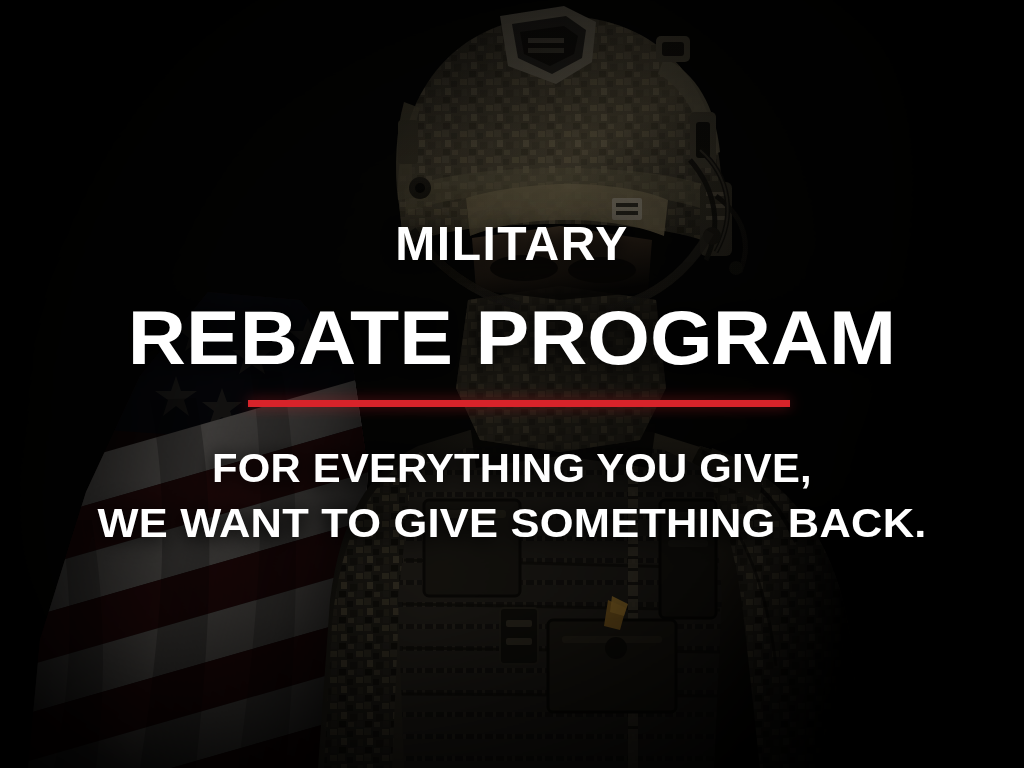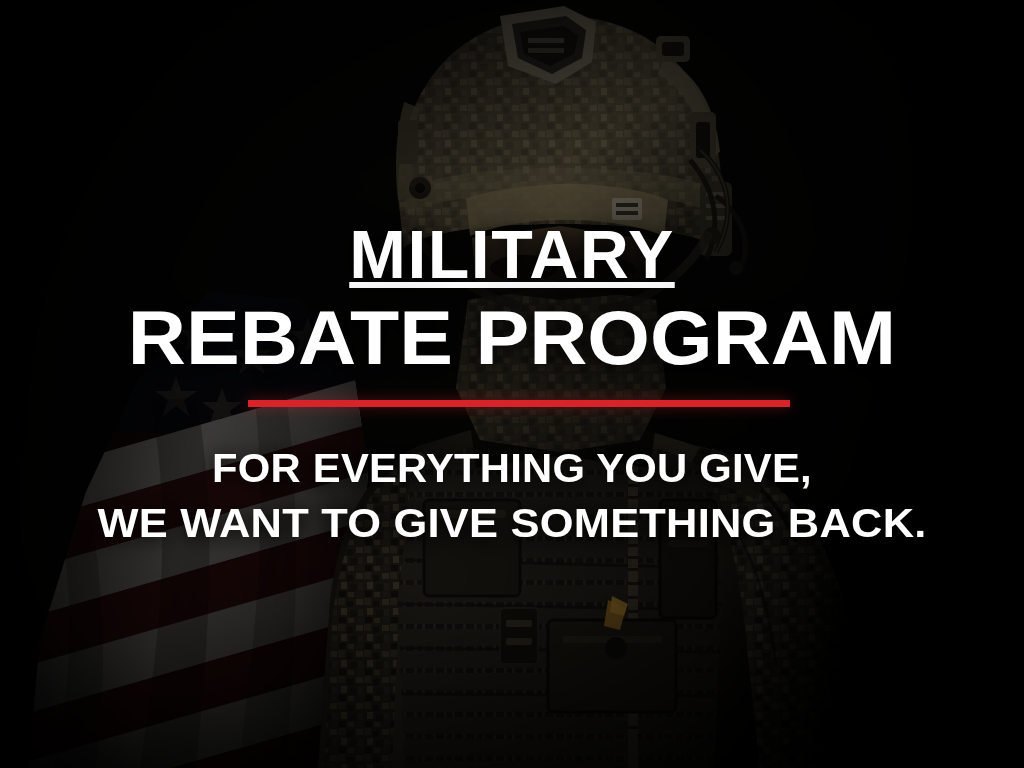--- a/index.html
+++ b/index.html
@@ -68,23 +68,22 @@
     font-weight: 700;
     letter-spacing: -0.5px;
     line-height: 1;
     text-transform: uppercase;
     text-shadow: 0 2px 18px rgba(0,0,0,0.85), 0 0 42px rgba(0,0,0,0.7);
     white-space: nowrap;
   }
 
   #headline-line-1 {
     top: 220px;
-    font-size: 68px;
+    font-size: 48px;
     letter-spacing: 1.5px;
-    text-decoration: underline;
   }
   #headline-line-2 {
     top: 300px;
     font-size: 76px;
     letter-spacing: 0px;
     transform: scaleX(1.06);
   }
 
   #divider {
     position: absolute;

